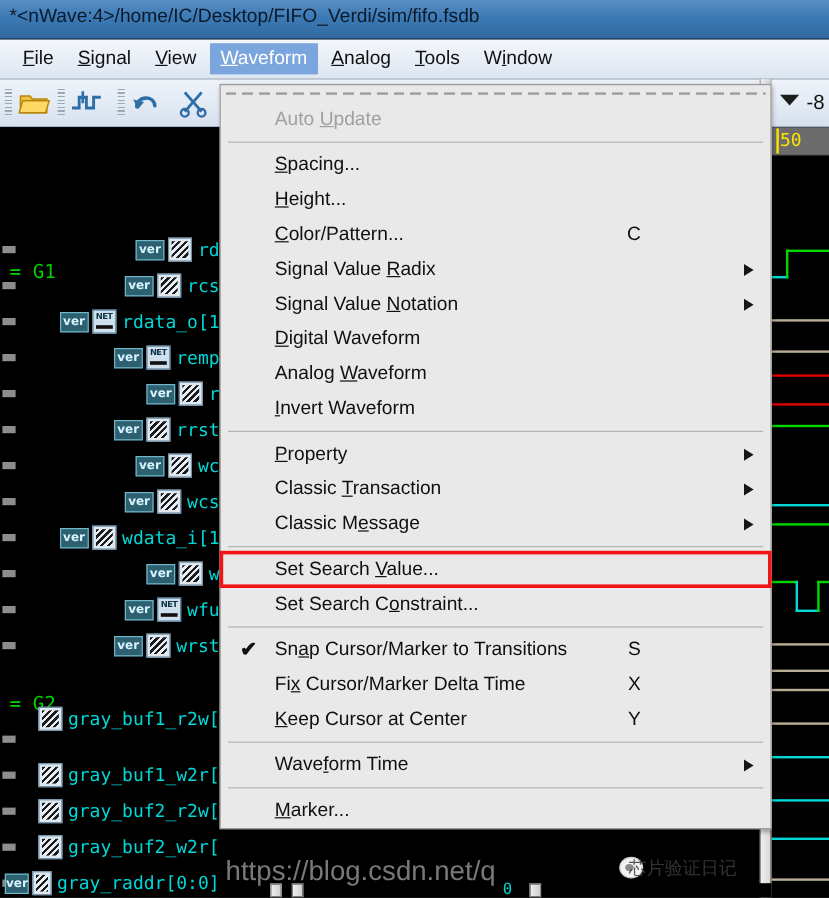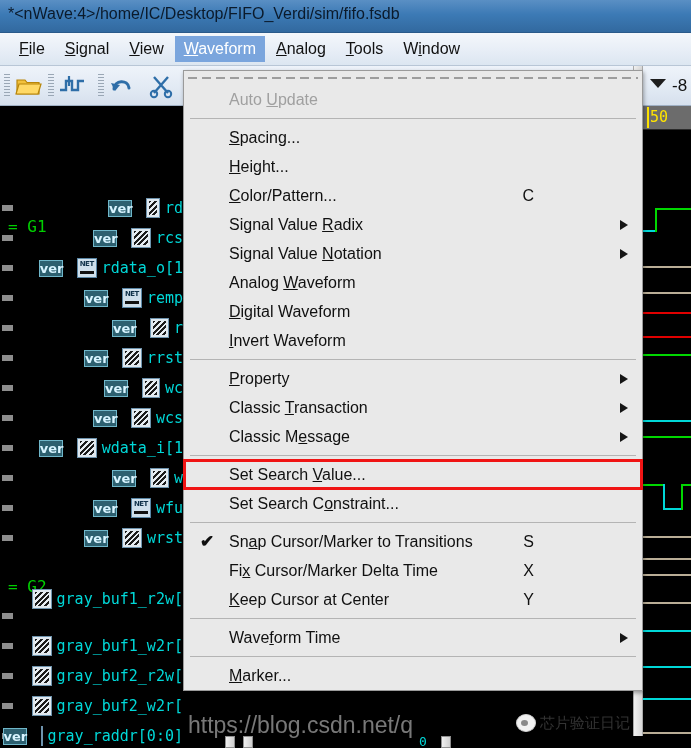--- a/index.html
+++ b/index.html
@@ -73,23 +73,23 @@
   .sigrow {
     position: absolute; left: 0; height: 28px;
     display: flex; align-items: center; justify-content: flex-end;
     white-space: nowrap;
   }
   .sig-name {
     font-family: "DejaVu Sans Mono", monospace;
     font-size: 15px; color: #00d8d8; letter-spacing: 0px;
   }
   .badge-ver {
-    display: inline-block; width: 24px; height: 17px; margin-right: 14px;
+    display: inline-block; width: 24px; height: 17px; margin-right: 3px;
     background: #2d6070; border: 1px solid #6fb6c9;
-    font-size: 13px; color: #d8f4ff; text-align: center; line-height: 16px;
+    font-size: 10px; color: #d8f4ff; text-align: center; line-height: 16px;
     font-family: "DejaVu Sans", sans-serif; font-weight: bold;
   }
   .ico-sq {
     display: inline-block; width: 20px; height: 20px; margin-right: 5px;
     background: #dfe8ef; border: 1px solid #6e93ad; position: relative;
   }
   .ico-sq::after {
     content: ""; position: absolute; left: 2px; top: 2px; right: 2px; bottom: 2px;
     background:
       repeating-linear-gradient(135deg, #1c1c1c 0 2px, #e8eef3 2px 4px);
@@ -179,21 +179,21 @@
   }
 
   
   .wm-url {
     position: absolute; left: 188px; top: 712px;
     font-size: 23px; color: rgba(160,160,160,.75);
     font-family: "Liberation Sans", sans-serif; white-space: nowrap;
     z-index: 60; pointer-events: none;
   }
   .wm-cn {
-    position: absolute; left: 540px; top: 714px;
+    position: absolute; left: 524px; top: 714px;
     font-size: 15px; color: rgba(60,60,60,.85);
     white-space: nowrap; z-index: 61; pointer-events: none;
     font-family: "DejaVu Sans", sans-serif;
   }
   .wm-logo {
     position: absolute; left: 516px; top: 714px; width: 20px; height: 18px;
     border-radius: 50%; background: #f2f2f2; border: 1px solid #cfcfcf;
     z-index: 61; pointer-events: none;
   }
   .wm-logo::after {
@@ -420,22 +420,22 @@
   <div class="dropdown">
     <div class="tearoff"></div>
     <div id="menu-items">
         <div class="mi disabled"><span>Auto <u>U</u>pdate</span></div>
         <div class="sep"></div>
         <div class="mi"><span><u>S</u>pacing...</span></div>
         <div class="mi"><span><u>H</u>eight...</span></div>
         <div class="mi"><span><u>C</u>olor/Pattern...</span><span class="accel">C</span></div>
         <div class="mi"><span>Signal Value <u>R</u>adix</span><span class="arrow"></span></div>
         <div class="mi"><span>Signal Value <u>N</u>otation</span><span class="arrow"></span></div>
+        <div class="mi"><span><u>D</u>igital Waveform</span></div>
         <div class="mi"><span>Analog <u>W</u>aveform</span></div>
-        <div class="mi"><span><u>D</u>igital Waveform</span></div>
         <div class="mi"><span><u>I</u>nvert Waveform</span></div>
         <div class="sep"></div>
         <div class="mi"><span><u>P</u>roperty</span><span class="arrow"></span></div>
         <div class="mi"><span>Classic <u>T</u>ransaction</span><span class="arrow"></span></div>
         <div class="mi"><span>Classic M<u>e</u>ssage</span><span class="arrow"></span></div>
         <div class="sep"></div>
         <div class="mi highlight"><span>Set Search <u>V</u>alue...</span></div>
         <div class="mi"><span>Set Search C<u>o</u>nstraint...</span></div>
         <div class="sep"></div>
         <div class="mi"><span class="check">✔</span><span>Sn<u>a</u>p Cursor/Marker to Transitions</span><span class="accel">S</span></div>

